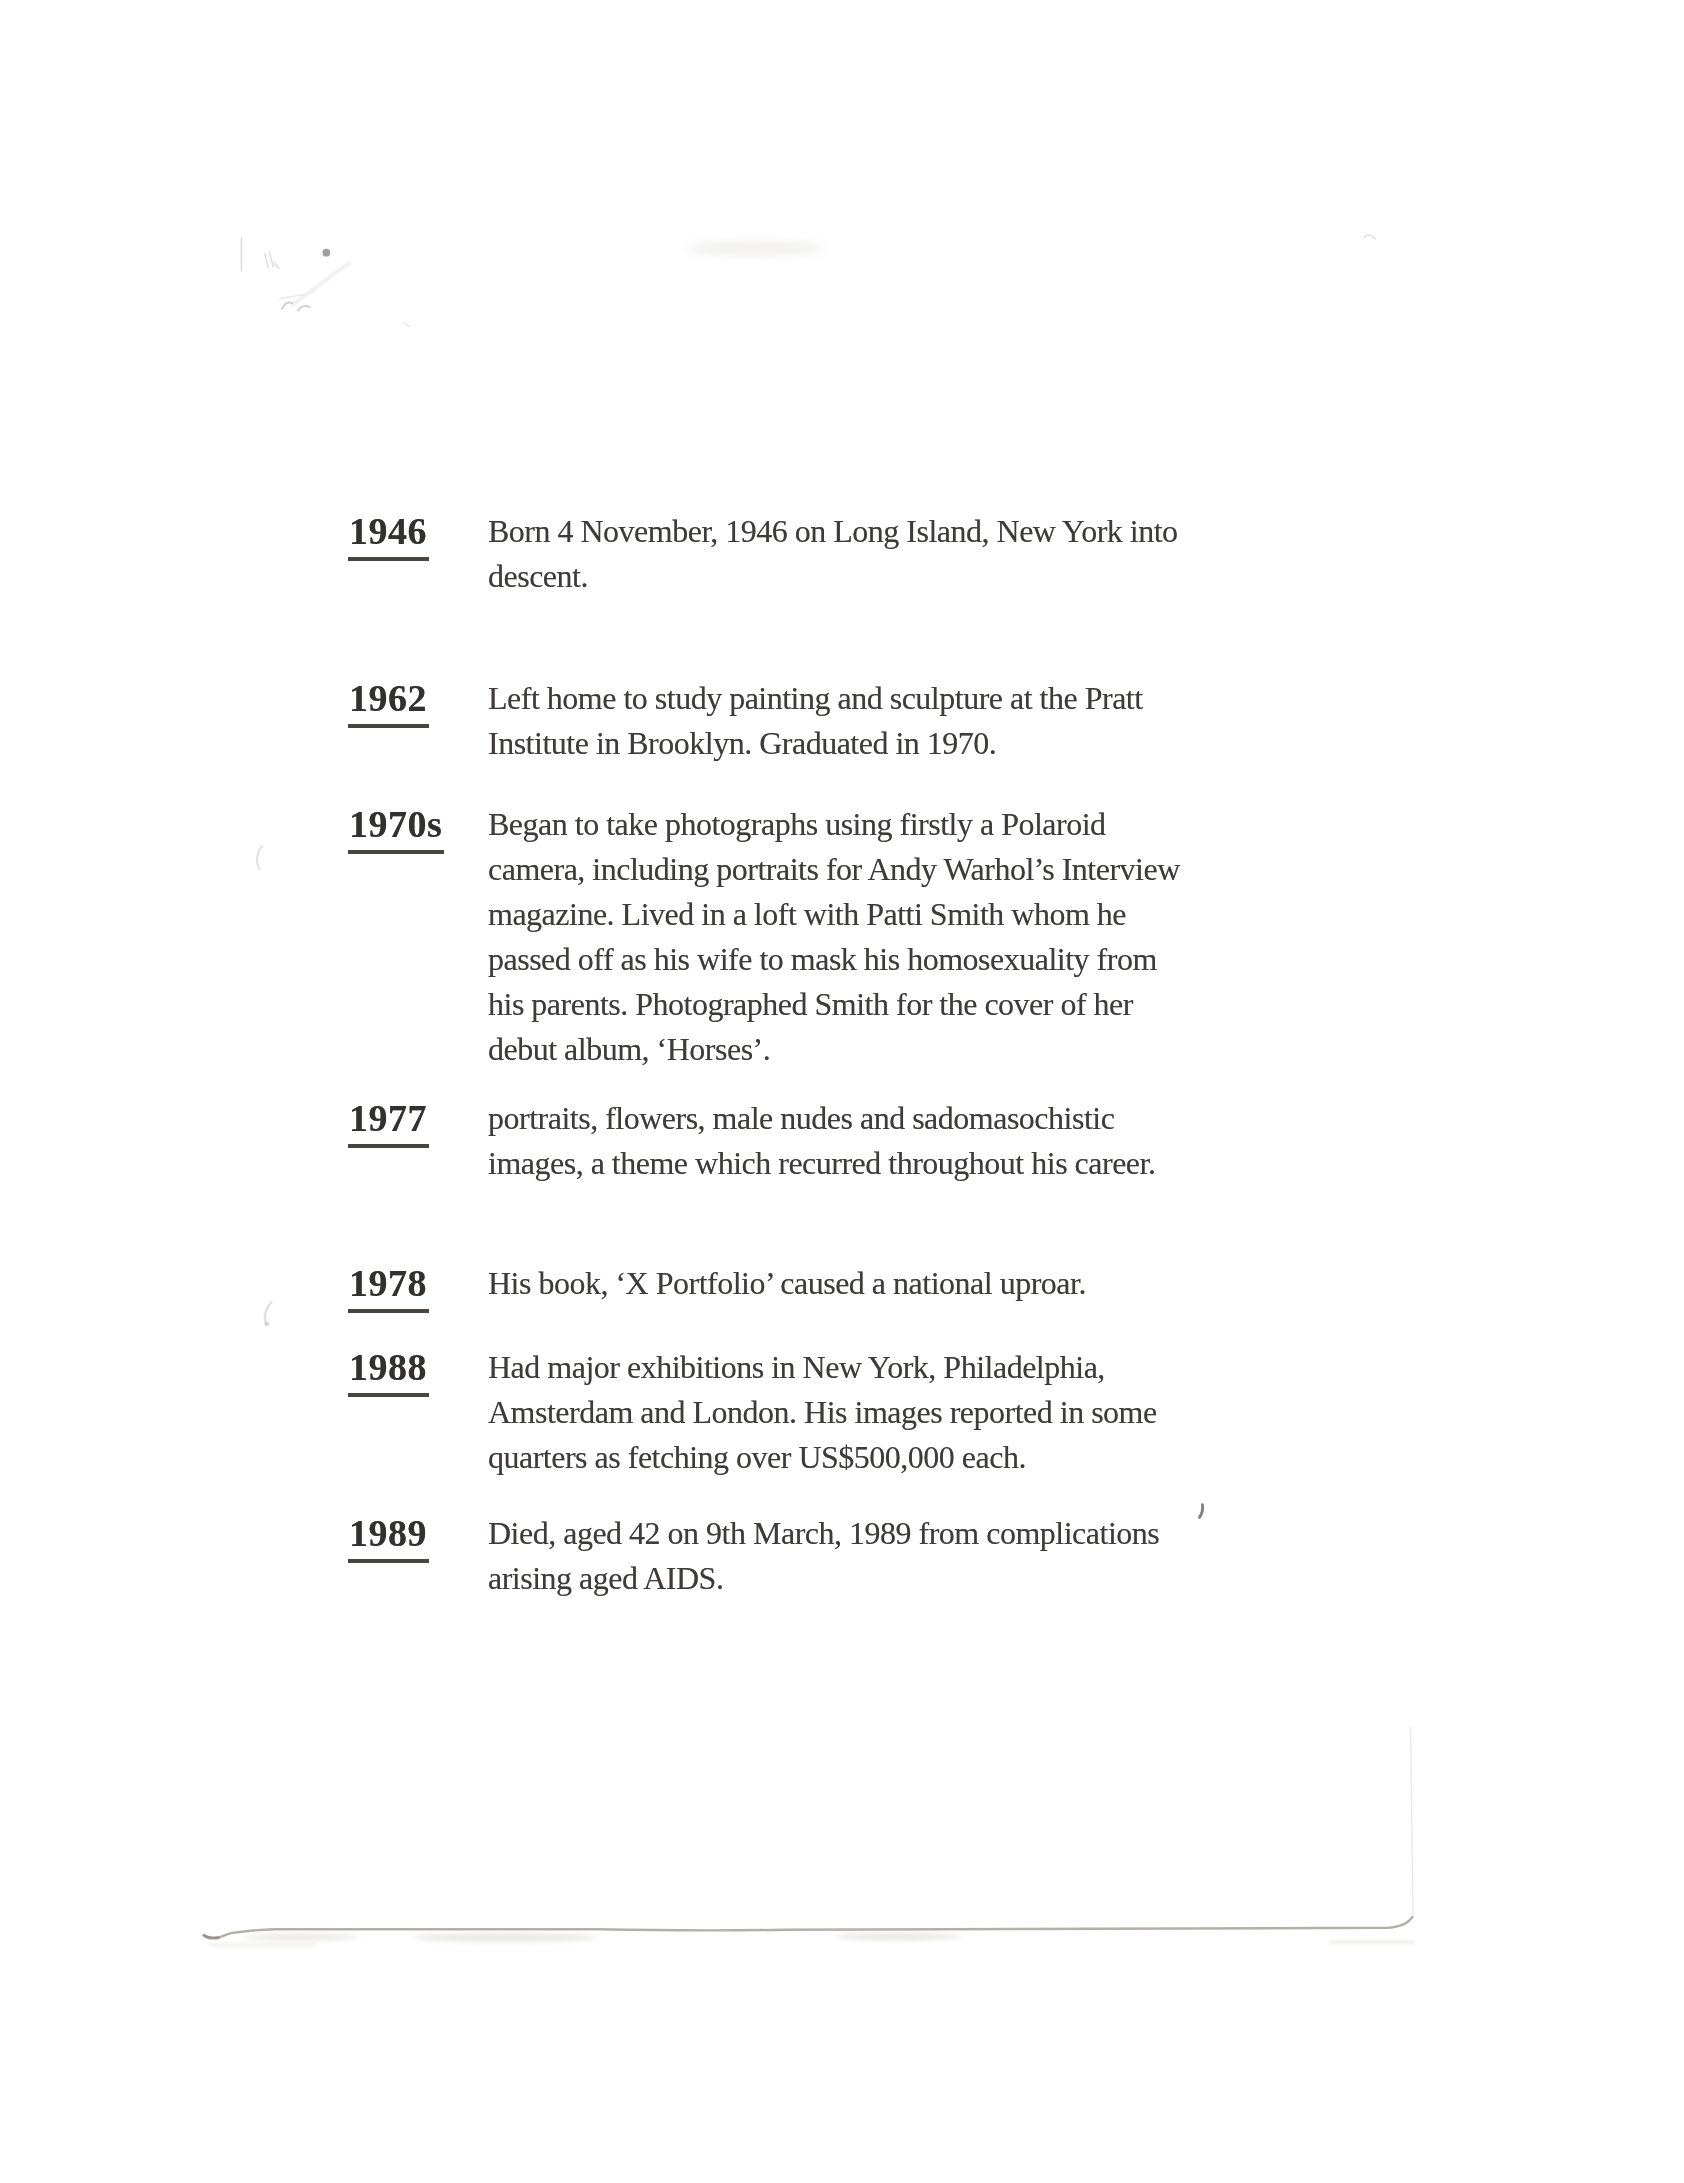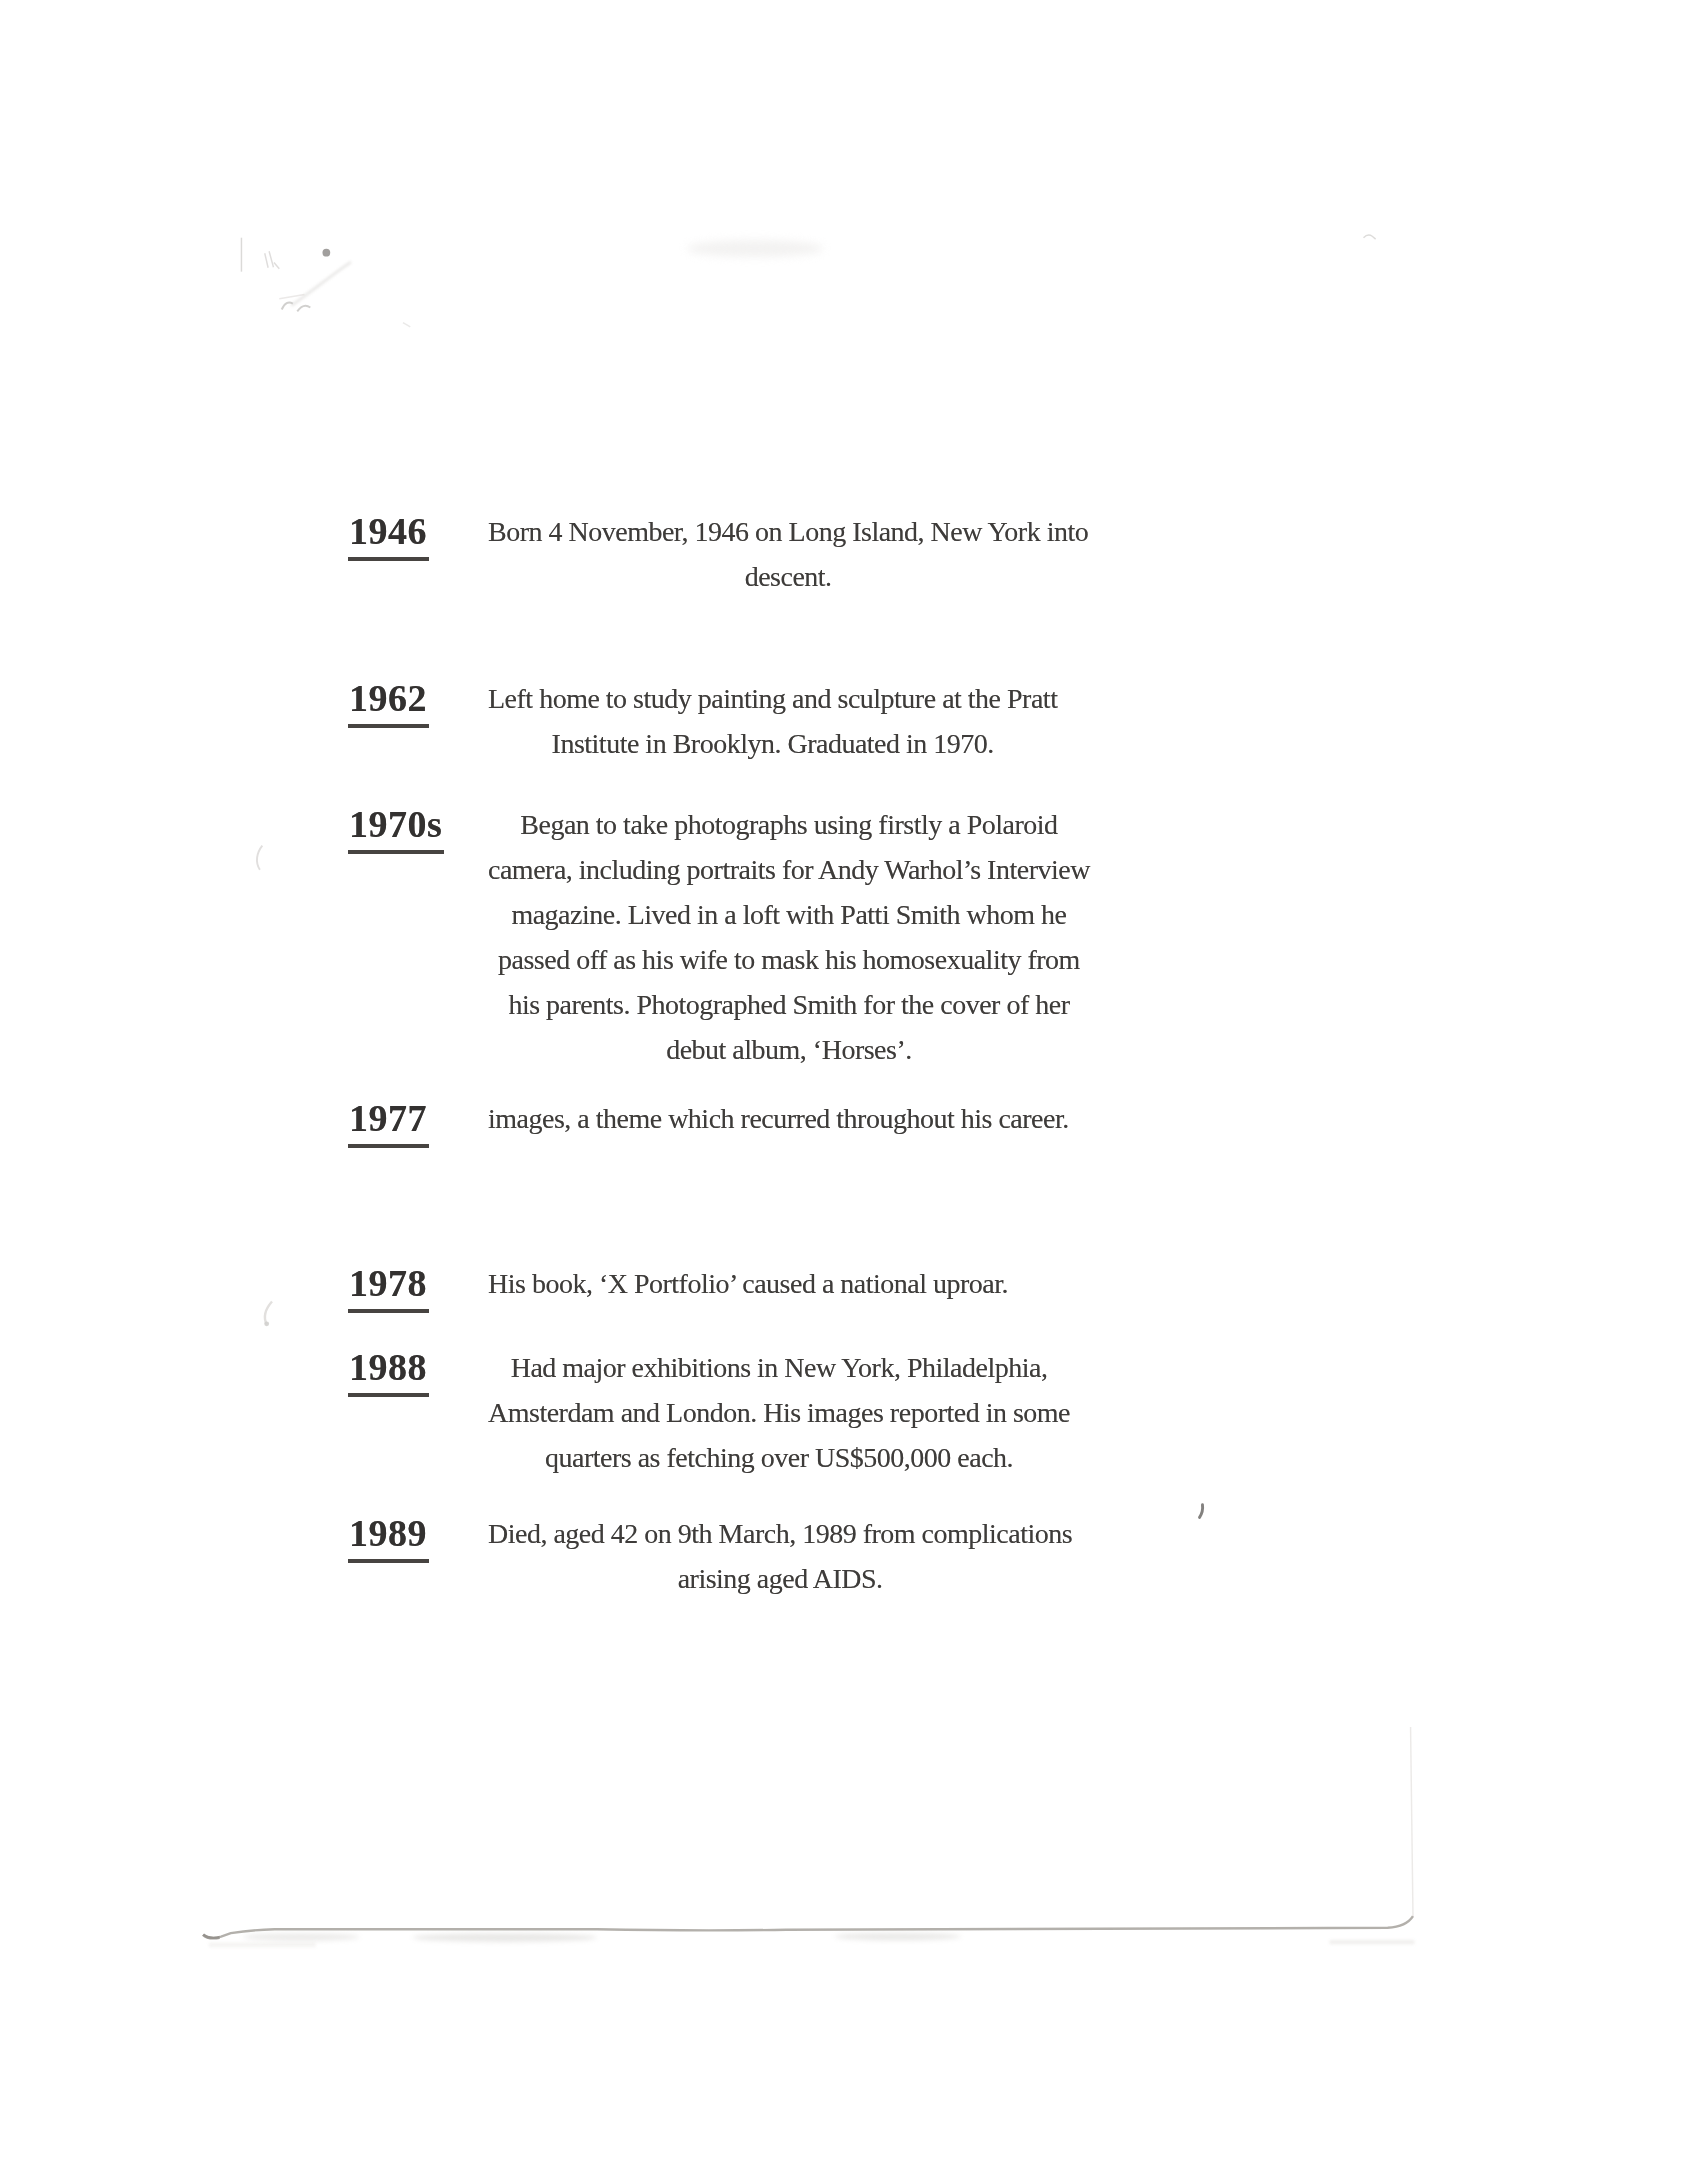--- a/index.html
+++ b/index.html
@@ -27,25 +27,24 @@
     font-size:38px;line-height:45px;font-weight:bold;
     color:var(--ink-strong);
     letter-spacing:0.5px;
     padding:0 1.9px 2.9px 1px;
     border-bottom:4.4px solid var(--underline);
     text-shadow:0 0 0.5px rgba(60,58,56,.65);
   }
   .body{position:absolute;left:140px;top:0;}
   .body .line{
     white-space:nowrap;
-    font-size:28px;line-height:45px;
+    font-size:32px;line-height:45px;
     color:var(--ink);
     letter-spacing:-0.5px;
     text-shadow:0 0 0.6px rgba(80,78,76,.55);
-    text-align:center;
   }
   
   #artifacts{position:absolute;inset:0;pointer-events:none;}
   .smudge{
     position:absolute;border-radius:50%;
     filter:blur(4.4px);
   }
 </style>
 </head>
 <body>
@@ -74,20 +73,21 @@
           <div class="line">camera, including portraits for Andy Warhol’s Interview</div>
           <div class="line">magazine. Lived in a loft with Patti Smith whom he</div>
           <div class="line">passed off as his wife to mask his homosexuality from</div>
           <div class="line">his parents. Photographed Smith for the cover of her</div>
           <div class="line">debut album, ‘Horses’.</div>
         </div>
     </div>
       <div class="row" style="top: 1096px;">
       <div class="year">1977</div>
       <div class="body">
+          <div class="line">portraits, flowers, male nudes and sadomasochistic</div>
           <div class="line">images, a theme which recurred throughout his career.</div>
         </div>
     </div>
       <div class="row" style="top: 1261px;">
       <div class="year">1978</div>
       <div class="body">
           <div class="line">His book, ‘X Portfolio’ caused a national uproar.</div>
         </div>
     </div>
       <div class="row" style="top: 1345px;">

